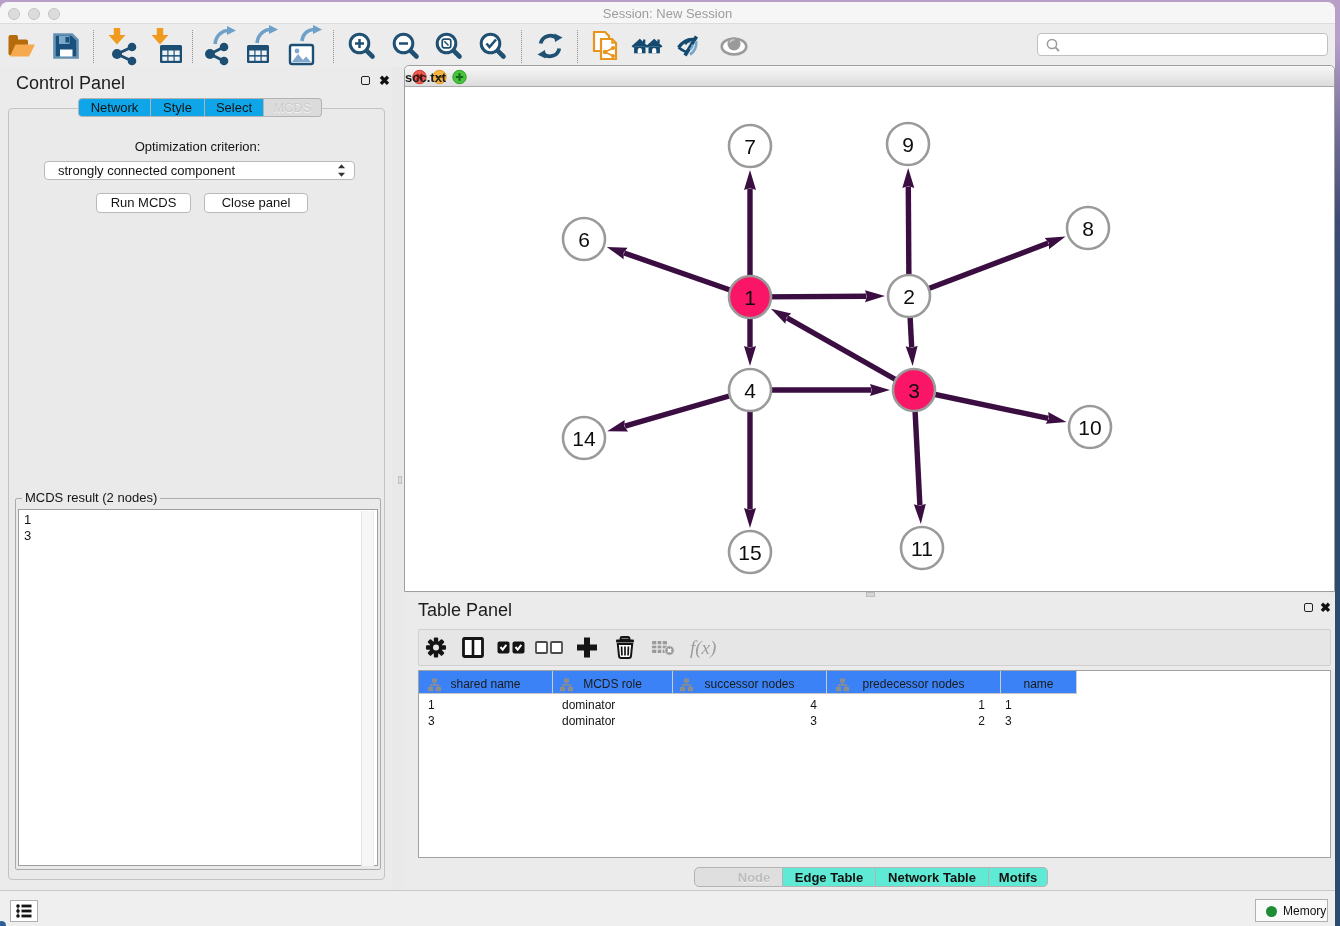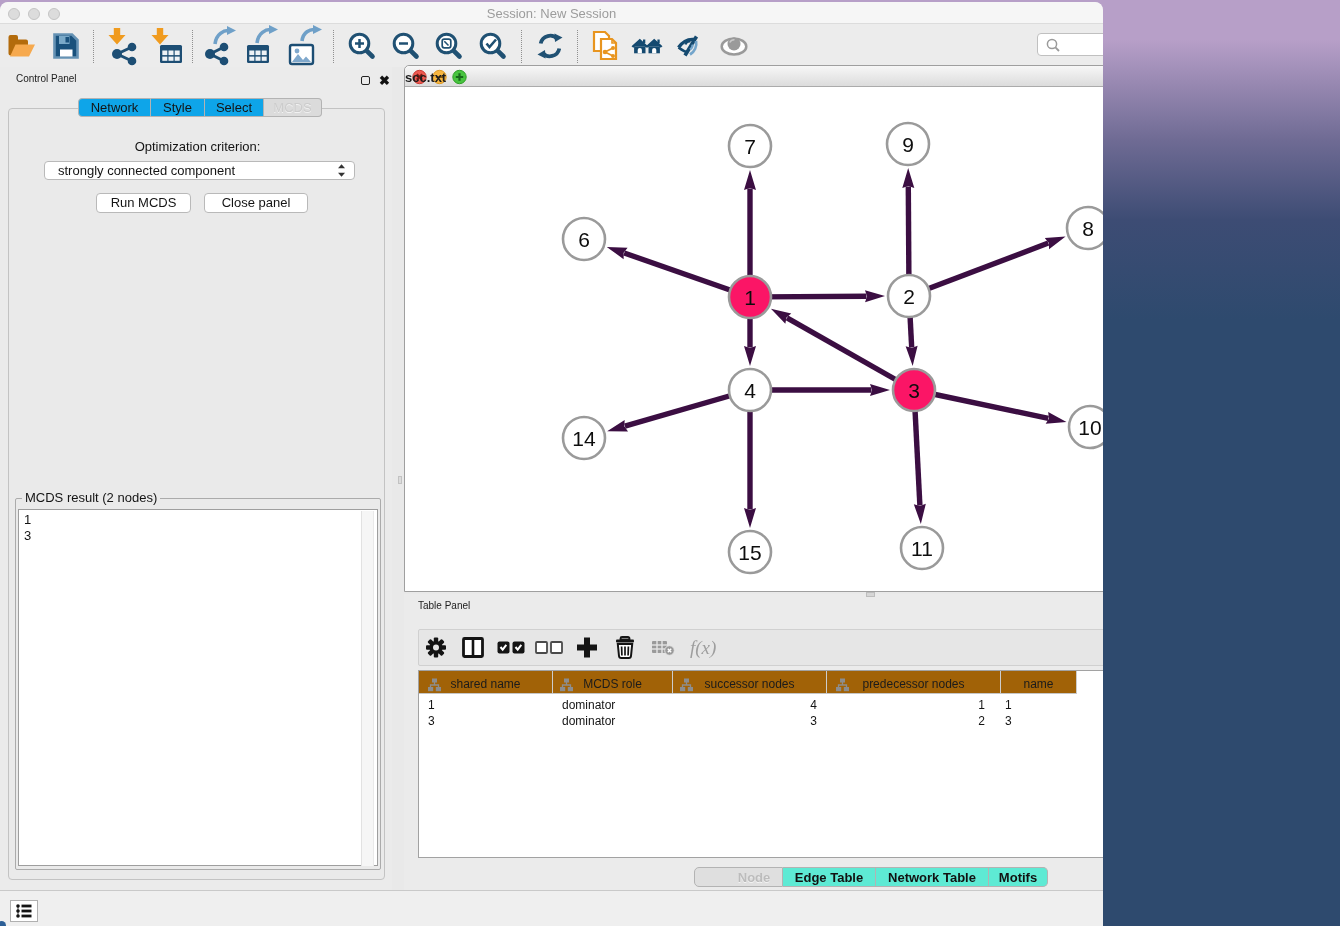--- a/index.html
+++ b/index.html
@@ -3,41 +3,41 @@
 <meta charset="utf-8">
 <style>
 * { margin:0; padding:0; box-sizing:border-box; }
 html,body { width:1340px; height:926px; overflow:hidden; }
 body {
   font-family:"Liberation Sans", sans-serif;
   background:linear-gradient(180deg,#b79fc8 0px,#b79fc8 40px,#6f6b94 140px,#3d4c74 220px,#2e4a6e 320px,#2e4a6e 100%);
 }
 .abs { position:absolute; }
 #app {
-  position:absolute; left:0; top:2px; width:1103px; height:924px;
+  position:absolute; left:0; top:2px; width:1335px; height:924px;
   background:#ececec; border-radius:8px 8px 0 0; overflow:hidden;
 }
 
 #titlebar { position:absolute; left:0; top:0; width:100%; height:22px;
   background:#f6f6f6; border-bottom:1px solid #dcdcdc; border-radius:8px 8px 0 0;}
 .tl { position:absolute; top:6px; width:12px; height:12px; border-radius:50%;
   background:#dcdcdc; border:1px solid #c4c4c4; }
 #wintitle { position:absolute; top:4px; left:0; width:100%; text-align:center;
   font-size:13px; color:#9c9c9c; }
 
 #toolbar { position:absolute; left:0; top:23px; width:100%; height:43px;
   background:#ececec; border-bottom:1px solid #d2d2d2; }
 .sep { position:absolute; top:5px; height:33px; width:0px;
   border-left:1px dotted #8f8f8f; }
 #searchbox { position:absolute; left:1037px; top:8px; width:291px; height:23px;
   background:#fff; border:1px solid #c0c0c0; border-radius:4px; }
 
 #controlpanel { position:absolute; left:0; top:65px; width:392px; height:825px;
   background:#ebebeb; }
-.panehdr { font-size:10px; color:#1c1c1c; }
+.panehdr { font-size:18px; color:#1c1c1c; }
 .sqicon { position:absolute; width:9px; height:9px; border:1.6px solid #222; border-radius:2px;}
 .xicon { position:absolute; font-size:13px; font-weight:bold; color:#111; line-height:10px;}
 #tabpane { position:absolute; left:8px; top:41px; width:377px; height:772px;
   border:1px solid #c3c3c3; border-radius:4px; background:#eaeaea; }
 .tabs { position:absolute; display:flex; }
 .tab { height:19px; line-height:18px; font-size:13px; text-align:center;
   background:#0ea5e9; border:1px solid #b3b3b3; border-left:none; color:#141414; }
 .tab.first { border-left:1px solid #b3b3b3; border-radius:4px 0 0 4px; }
 .tab.last { border-radius:0 4px 4px 0; }
 .tab.sel { background:#dbdbdb; color:#cccccc; text-shadow:0 1px 0 #f2f2f2; }
@@ -66,21 +66,21 @@
   border-radius:5px 5px 0 0; }
 #scctitle .t { position:absolute; width:100%; text-align:left; top:4px;
   font-size:13px; font-weight:bold; color:#1d1d1d; }
 
 #tablepanel { position:absolute; left:404px; top:592px; width:931px; height:296px;
   background:#ebebeb; }
 #ttool { position:absolute; left:14px; top:35px; width:913px; height:37px;
   background:#e6e6e6; border:1px solid #d0d0d0; border-radius:2px; }
 #ttable { position:absolute; left:14px; top:76px; width:913px; height:188px;
   background:#fff; border:1px solid #a2a2a2; }
-.th { position:absolute; top:0; height:23px; background:#a16207;
+.th { position:absolute; top:0; height:23px; background:#3b82f6;
   border-right:1px solid #cccccc; border-bottom:1px solid #c6c6c6;
   font-size:12px; color:#1b1b1b; text-align:center; line-height:27px; }
 .td { position:absolute; font-size:12px; color:#141414; height:16px; line-height:16px; }
 .btabs { position:absolute; top:273px; display:flex; }
 .btab { height:20px; line-height:19px; font-size:13px; text-align:center;
   background:#5eead4; border:1px solid #b3b3b3; border-left:none; color:#111;
   font-weight:bold;}
 .btab.first { border-left:1px solid #b3b3b3; border-radius:5px 0 0 5px;padding-left:31px; }
 .btab.last { border-radius:0 5px 5px 0; }
 .btab.sel { background:#dfdfdf; color:#bcbcbc; text-shadow:0 1px 0 #f3f3f3; }

